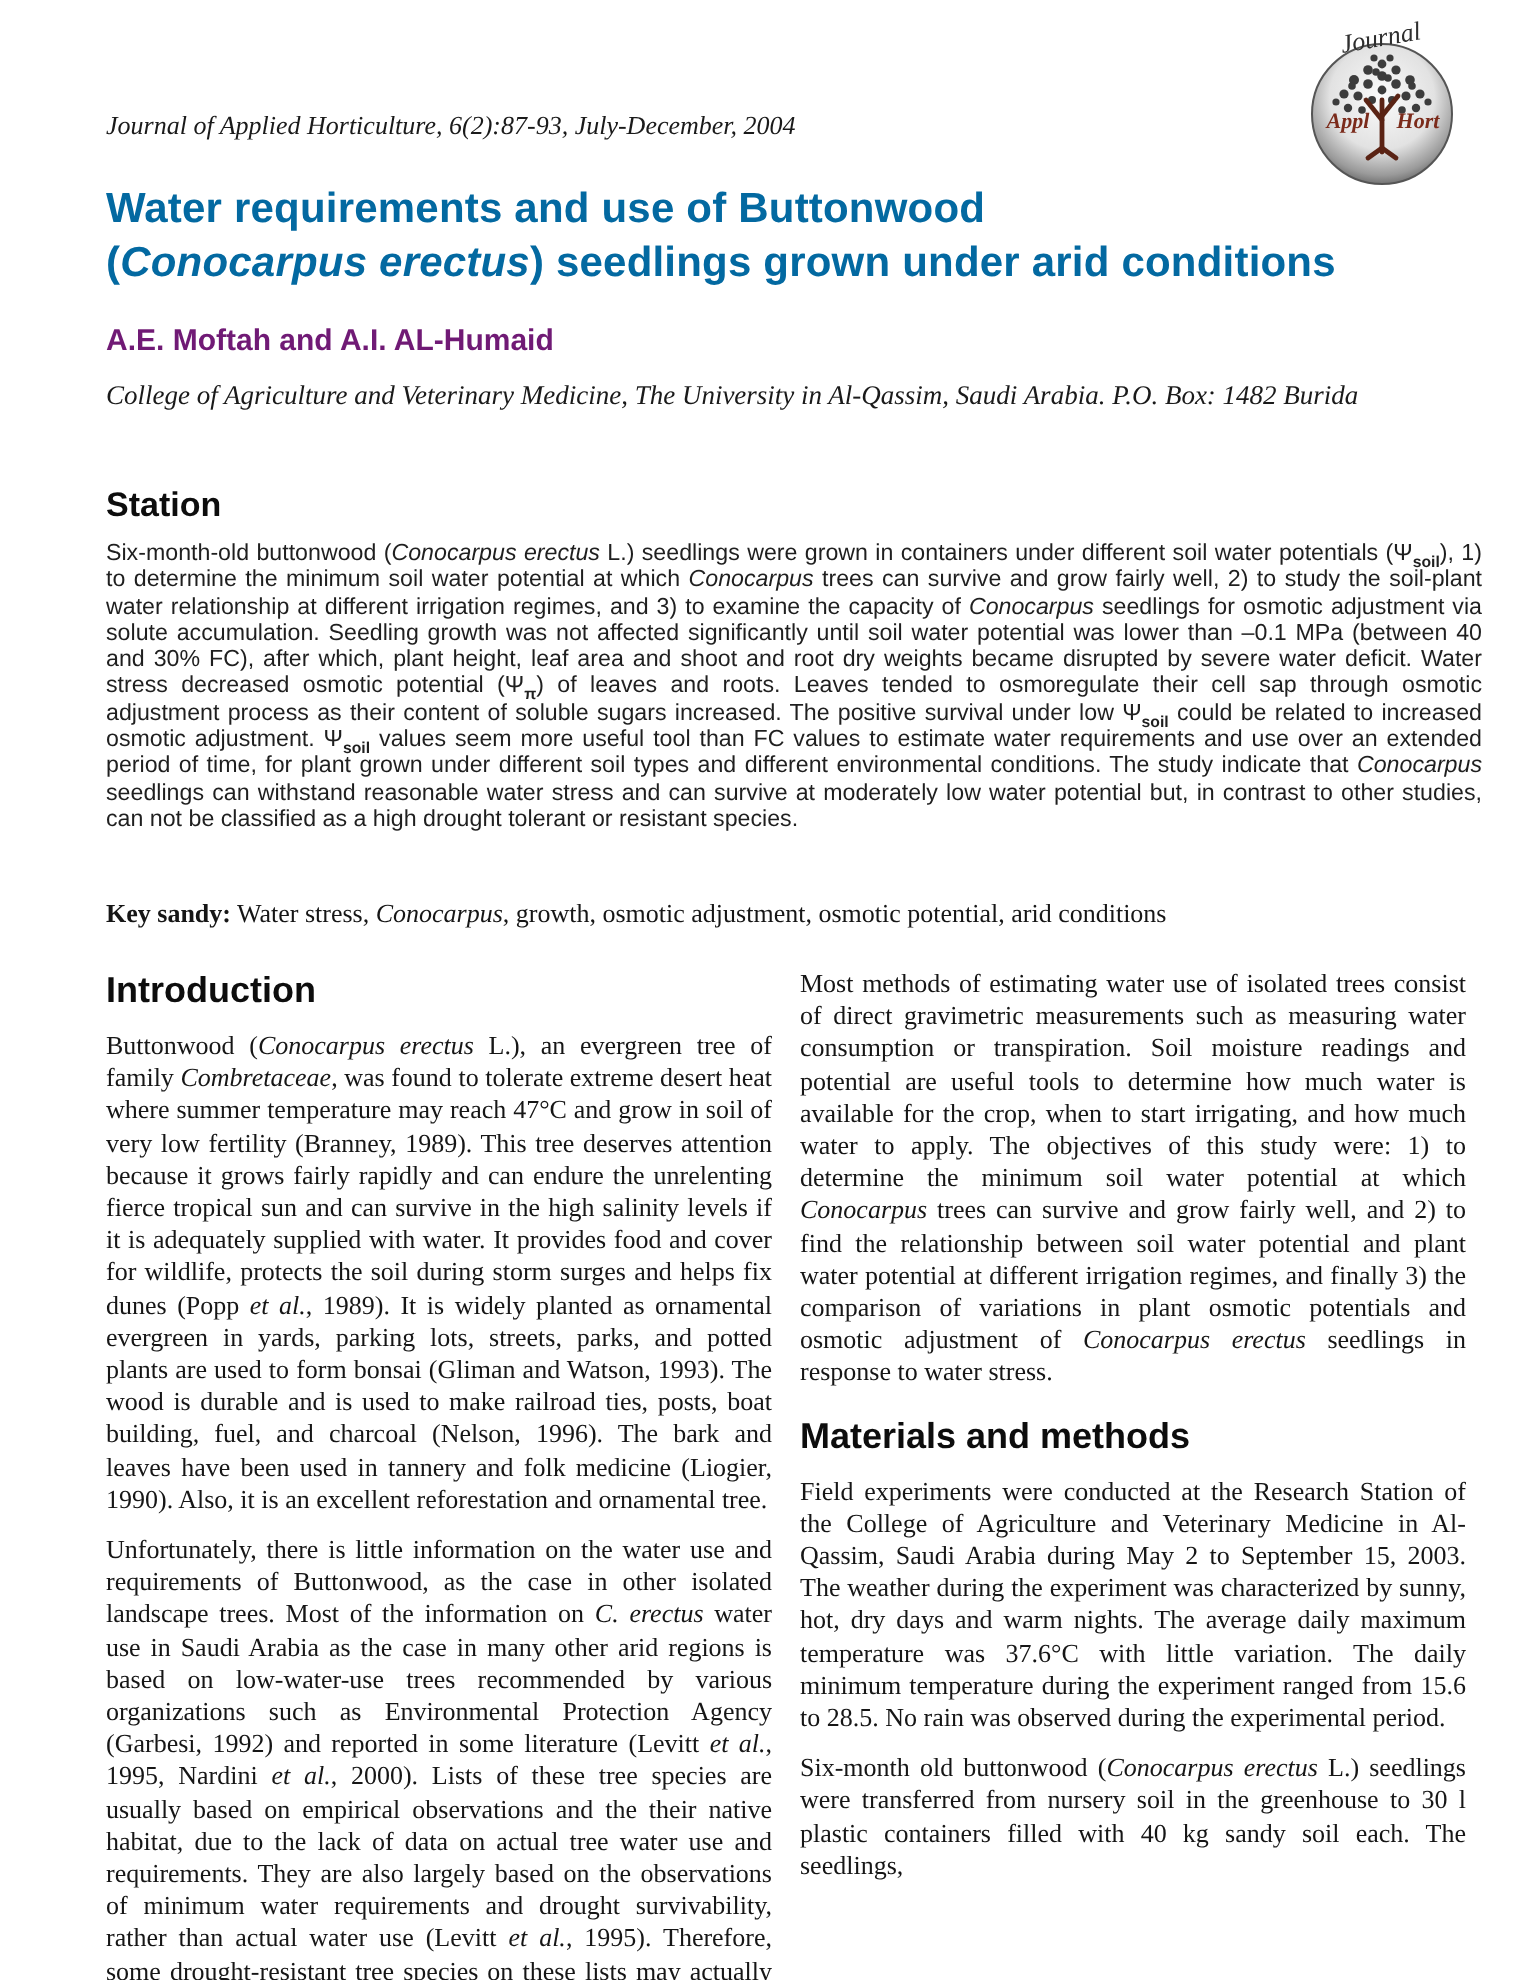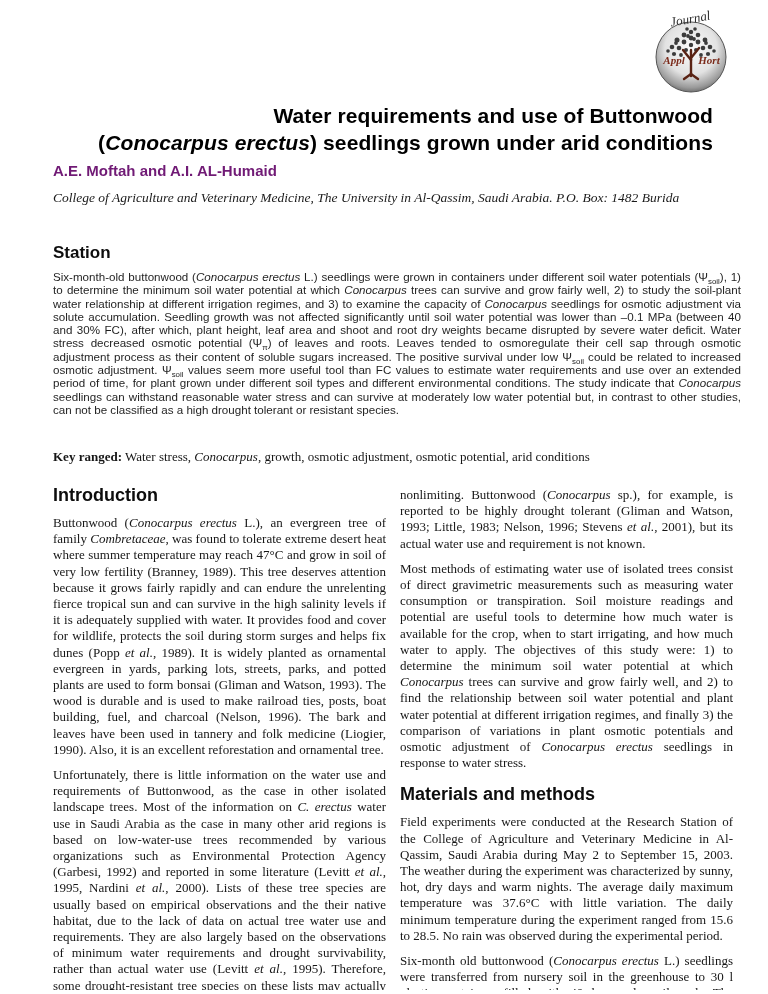--- a/index.html
+++ b/index.html
@@ -14,23 +14,23 @@
 
   .journal-header {
     position: absolute; left: 53px; top: 55px;
     font: italic 13px/16px "Liberation Serif", serif;
     color: #1a1a1a;
   }
 
   .logo-wrap { position: absolute; left: 648px; top: 10px; width: 86px; height: 86px; }
 
   .paper-title {
-    position: absolute; left: 53px; top: 102px; width: 660px;
+    position: absolute; left: 53px; top: 91px; width: 660px;
     font: bold 21px/27px "Liberation Sans", sans-serif;
-    color: #000000; letter-spacing: 0.1px; text-align: right;
+    color: #0369a1; letter-spacing: 0.1px;
   }
 
   .authors {
     position: absolute; left: 53px; top: 162px;
     font: bold 15px/18px "Liberation Sans", sans-serif;
     color: #701a75;
   }
 
   .affiliation {
     position: absolute; left: 53px; top: 188px; width: 688px;
@@ -71,27 +71,28 @@
   .section-heading.mid { margin-top: 12px; }
 
   .body-para {
     font: 13px/16.2px "Liberation Serif", serif;
     color: #161616;
     text-align: justify;
     margin: 0 0 9px 0;
   }
   .col-right .first { padding-top: 3px; }
 
-  sub { line-height: 0; }
+  sub { line-height: 0; font-weight: bold; }
 </style>
 </head>
 <body>
 
 <div class="page">
 
+  <div class="journal-header">Journal of Applied Horticulture, 6(2):87-93, July-December, 2004</div>
 
   <div class="logo-wrap">
     <svg width="86" height="86" viewBox="0 0 86 86">
       <defs>
         <radialGradient id="globeGrad" cx="50%" cy="38%" r="68%">
           <stop offset="0%" stop-color="#fbfbfb"></stop>
           <stop offset="55%" stop-color="#e2e2e2"></stop>
           <stop offset="82%" stop-color="#9a9a9a"></stop>
           <stop offset="100%" stop-color="#4f4f4f"></stop>
         </radialGradient>
@@ -149,31 +150,30 @@
   <div class="authors">A.E. Moftah and A.I. AL-Humaid</div>
 
   <div class="affiliation">
     <span style="display:block;font-style:italic;">College of Agriculture and Veterinary Medicine, The University in Al-Qassim, Saudi Arabia. P.O. Box: 1482 Burida</span>
   </div>
 
   <div class="abstract-heading">Station</div>
   <div class="abstract-body">Six-month-old buttonwood (<i>Conocarpus erectus</i> L.) seedlings were grown in containers under different soil water potentials (Ψ<sub>soil</sub>), 1) to determine the minimum soil water potential at which <i>Conocarpus</i> trees can survive and grow fairly well, 2) to study the soil-plant water relationship at different irrigation regimes, and 3) to examine the capacity of <i>Conocarpus</i> seedlings for osmotic adjustment via solute accumulation. Seedling growth was not affected significantly until soil water potential was lower than –0.1 MPa (between 40 and 30% FC), after which, plant height, leaf area and shoot and root dry weights became disrupted by severe water deficit. Water stress decreased osmotic potential (Ψ<sub>π</sub>) of leaves and roots. Leaves tended to osmoregulate their cell sap through osmotic adjustment process as their content of soluble sugars increased. The positive survival under low Ψ<sub>soil</sub> could be related to increased osmotic adjustment. Ψ<sub>soil</sub> values seem more useful tool than FC values to estimate water requirements and use over an extended period of time, for plant grown under different soil types and different environmental conditions. The study indicate that <i>Conocarpus</i> seedlings can withstand reasonable water stress and can survive at moderately low water potential but, in contrast to other studies, can not be classified as a high drought tolerant or resistant species.</div>
 
   <div class="keywords">
-    <span class="kw-label">Key ranged:</span><span> Water stress, <i>Conocarpus</i>, growth, osmotic adjustment, osmotic potential, arid conditions</span>
+    <span class="kw-label">Key sandy:</span><span> Water stress, <i>Conocarpus</i>, growth, osmotic adjustment, osmotic potential, arid conditions</span>
   </div>
 
   <div class="columns">
     <div class="col col-left">
       <h2 class="section-heading">Introduction</h2>
       <p class="body-para">Buttonwood (<i>Conocarpus erectus</i> L.), an evergreen tree of family <i>Combretaceae</i>, was found to tolerate extreme desert heat where summer temperature may reach 47°C and grow in soil of very low fertility (Branney, 1989). This tree deserves attention because it grows fairly rapidly and can endure the unrelenting fierce tropical sun and can survive in the high salinity levels if it is adequately supplied with water. It provides food and cover for wildlife, protects the soil during storm surges and helps fix dunes (Popp <i>et al.</i>, 1989). It is widely planted as ornamental evergreen in yards, parking lots, streets, parks, and potted plants are used to form bonsai (Gliman and Watson, 1993). The wood is durable and is used to make railroad ties, posts, boat building, fuel, and charcoal (Nelson, 1996). The bark and leaves have been used in tannery and folk medicine (Liogier, 1990). Also, it is an excellent reforestation and ornamental tree.</p>
       <p class="body-para">Unfortunately, there is little information on the water use and requirements of Buttonwood, as the case in other isolated landscape trees. Most of the information on <i>C. erectus</i> water use in Saudi Arabia as the case in many other arid regions is based on low-water-use trees recommended by various organizations such as Environmental Protection Agency (Garbesi, 1992) and reported in some literature (Levitt <i>et al.</i>, 1995, Nardini <i>et al.</i>, 2000). Lists of these tree species are usually based on empirical observations and the their native habitat, due to the lack of data on actual tree water use and requirements. They are also largely based on the observations of minimum water requirements and drought survivability, rather than actual water use (Levitt <i>et al.</i>, 1995). Therefore, some drought-resistant tree species on these lists may actually be moderate or high water users when water is</p>
     </div>
     <div class="col col-right">
-      <p class="body-para first">nonlimiting. Buttonwood (<i>Conocarpus</i> sp.), for example, is reported to be highly drought tolerant (Gliman and Watson, 1993; Little, 1983; Nelson, 1996; Stevens <i>et al.</i>, 2001), but its actual water use and requirement is not known.</p>
       <p class="body-para">Most methods of estimating water use of isolated trees consist of direct gravimetric measurements such as measuring water consumption or transpiration. Soil moisture readings and potential are useful tools to determine how much water is available for the crop, when to start irrigating, and how much water to apply. The objectives of this study were: 1) to determine the minimum soil water potential at which <i>Conocarpus</i> trees can survive and grow fairly well, and 2) to find the relationship between soil water potential and plant water potential at different irrigation regimes, and finally 3) the comparison of variations in plant osmotic potentials and osmotic adjustment of <i>Conocarpus erectus</i> seedlings in response to water stress.</p>
       <h2 class="section-heading mid">Materials and methods</h2>
       <p class="body-para">Field experiments were conducted at the Research Station of the College of Agriculture and Veterinary Medicine in Al-Qassim, Saudi Arabia during May 2 to September 15, 2003. The weather during the experiment was characterized by sunny, hot, dry days and warm nights. The average daily maximum temperature was 37.6°C with little variation. The daily minimum temperature during the experiment ranged from 15.6 to 28.5. No rain was observed during the experimental period.</p>
       <p class="body-para">Six-month old buttonwood (<i>Conocarpus erectus</i> L.) seedlings were transferred from nursery soil in the greenhouse to 30 l plastic containers filled with 40 kg sandy soil each. The seedlings,</p>
     </div>
   </div>
 
 </div>
 
 </body></html>

